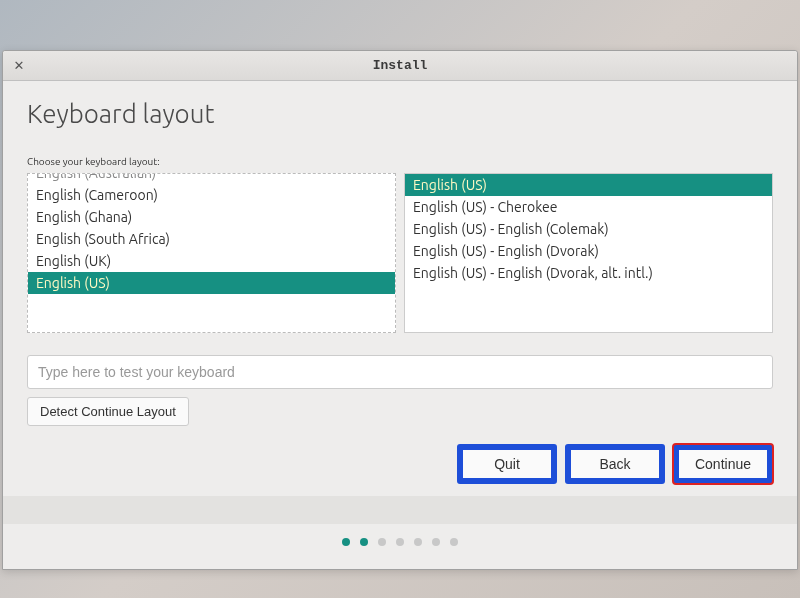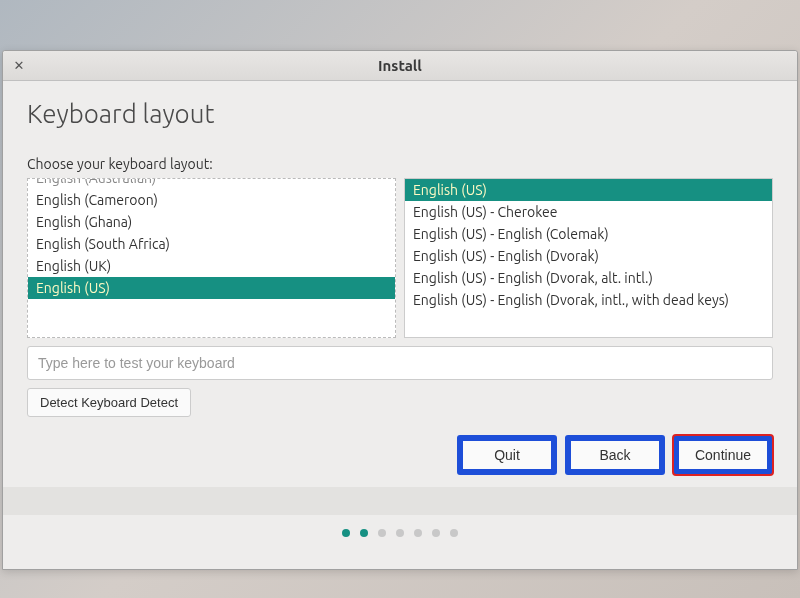--- a/index.html
+++ b/index.html
@@ -30,36 +30,37 @@
     .close-btn {
       width: 20px; height: 20px;
       margin-left: 6px;
       display: flex; align-items: center; justify-content: center;
       color: #555;
       font-size: 13px;
       cursor: pointer;
     }
     .titlebar-title {
       flex: 1; text-align: center;
-      font-weight: bold; font-size: 15px; color: #3a3a3a;
+      font-weight: bold; font-size: 13px; color: #3a3a3a;
       margin-right: 26px;
+      font-family: Liberation Mono, monospace;
     }
     .content {
       flex: 1; padding: 18px 24px 10px 24px;
       display: flex; flex-direction: column;
     }
     .heading {
       font-size: 26px; font-weight: 300;
       color: #4a4a4a; margin-bottom: 28px;
     }
     .prompt {
-      font-size: 14px; color: #333; margin-bottom: 6px;
+      font-size: 10px; color: #333; margin-bottom: 6px;
     }
     .lists {
-      display: flex; gap: 8px; height: 160px; margin-bottom: 8px;
+      display: flex; gap: 8px; height: 160px; margin-bottom: 22px;
     }
     .listbox {
       flex: 1; background: #fff;
       border: 1px dashed #bbb;
       overflow: hidden;
       font-size: 14px;
     }
     .listbox.right { border-style: solid; border-color: #ccc; }
     .list-item {
       padding: 3px 8px; color: #333;
@@ -136,27 +137,26 @@
         <div class="list-item">English (South Africa)</div>
         <div class="list-item">English (UK)</div>
         <div class="list-item selected">English (US)</div>
       </div>
       <div class="listbox right">
         <div class="list-item selected">English (US)</div>
         <div class="list-item">English (US) - Cherokee</div>
         <div class="list-item">English (US) - English (Colemak)</div>
         <div class="list-item">English (US) - English (Dvorak)</div>
         <div class="list-item">English (US) - English (Dvorak, alt. intl.)</div>
-        <div class="list-item">English (US) - English (Dvorak, intl., with dead keys)</div>
       </div>
     </div>
 
     <input class="test-input" type="text" placeholder="Type here to test your keyboard" style="">
 
-    <button class="detect-btn">Detect Keyboard Detect</button>
+    <button class="detect-btn">Detect Continue Layout</button>
 
     <div class="nav-row">
       <button class="nav-btn">Quit</button>
       <button class="nav-btn">Back</button>
       <button class="nav-btn highlight">Continue</button>
     </div>
 
     <div class="footer-gap"></div>
 
     <div class="dots">

